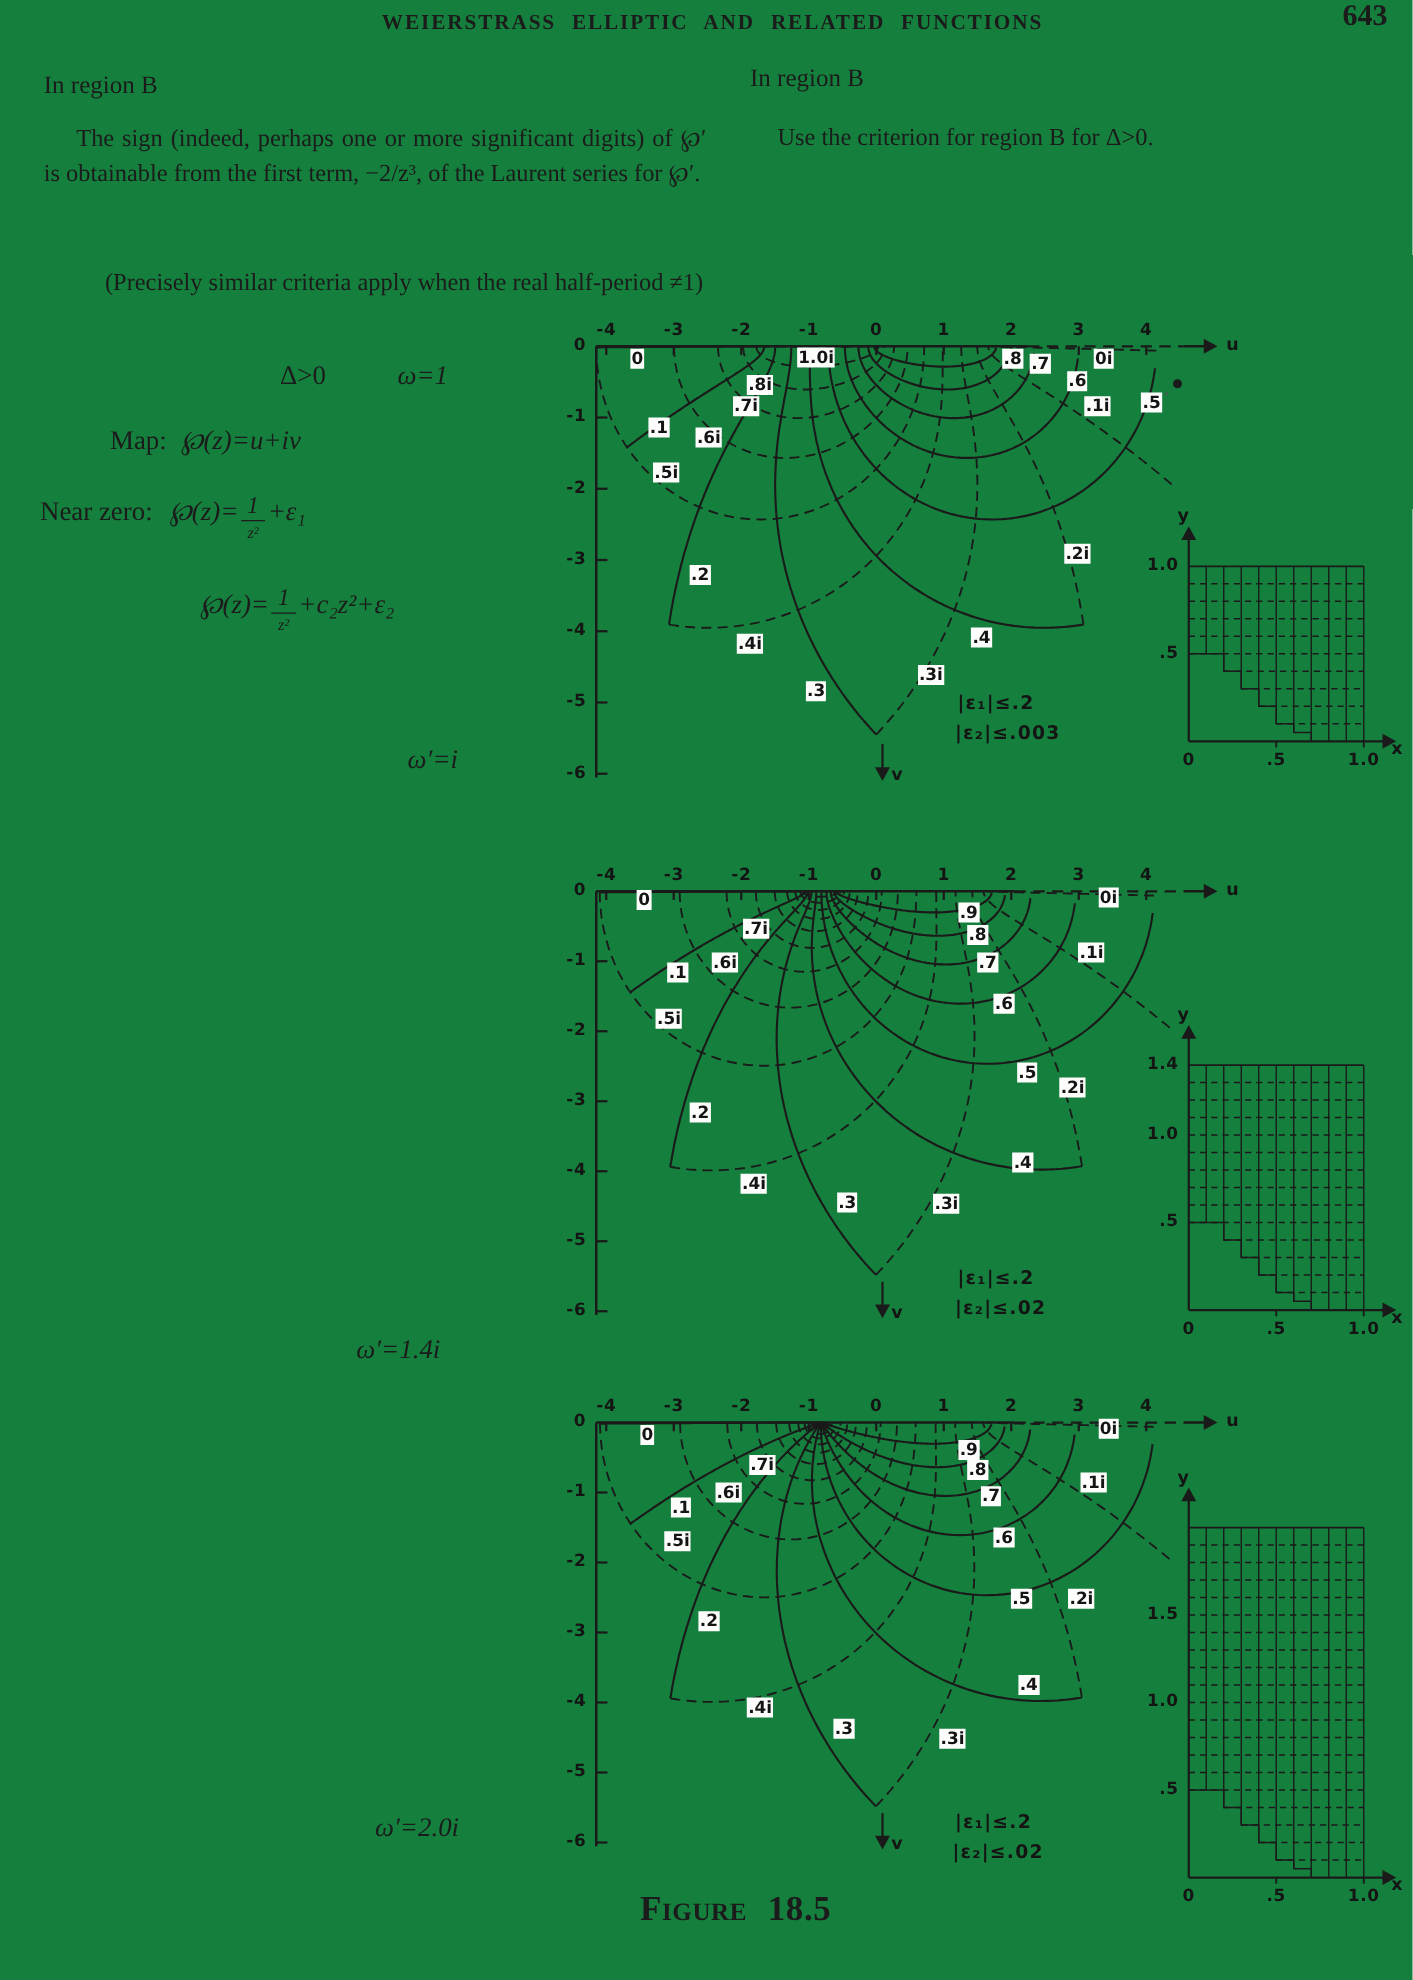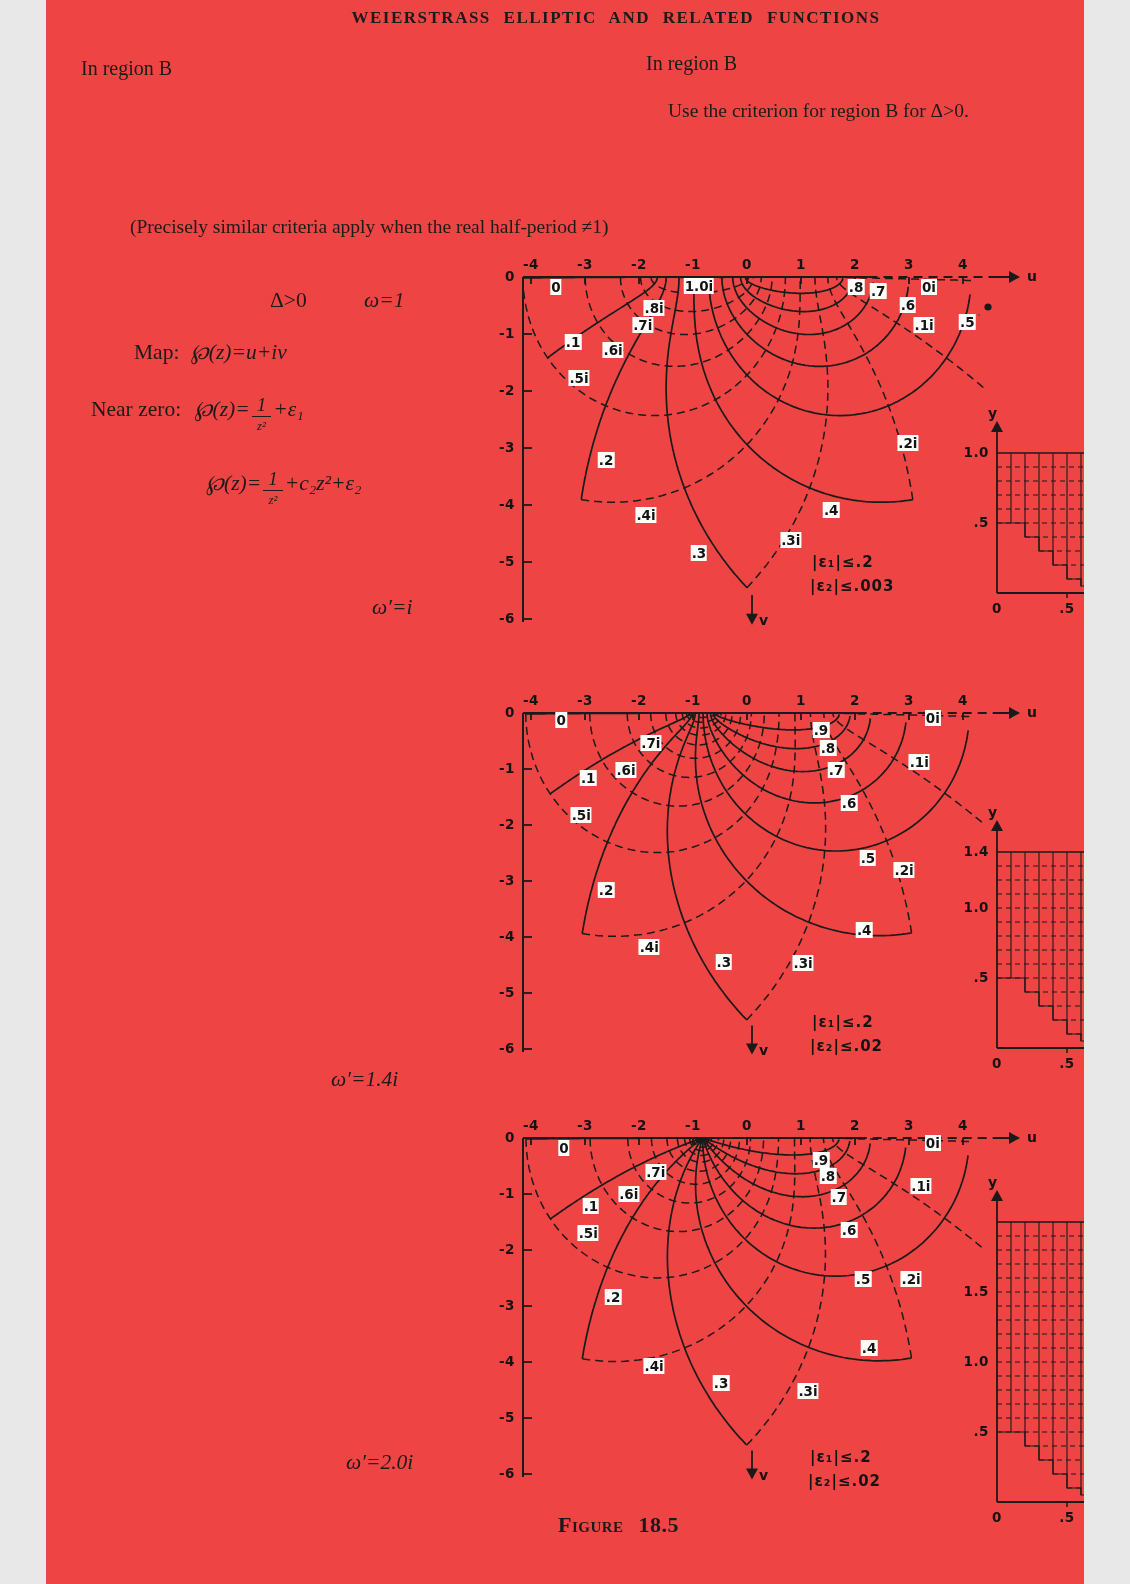--- a/index.html
+++ b/index.html
@@ -1,29 +1,29 @@
 <!DOCTYPE html>
 <html><head>
 <meta charset="utf-8">
 <style>
   html,body{margin:0;padding:0;background:#e8e8e8;}
-  .page{position:relative;width:1038px;height:1584px;background:#ef4444;color:#1b1b1b;
+  .page{position:relative;width:1130px;height:1584px;background:#15803d;color:#1b1b1b;
         font-family:"Liberation Serif","DejaVu Serif",serif;overflow:hidden;margin:0 auto;}
   .abs{position:absolute;}
   .hdr{font-weight:bold;font-size:17px;letter-spacing:1.5px;word-spacing:7px;text-align:center;}
   .pgnum{font-size:24px;font-weight:bold;}
   .h2{font-size:20px;}
   .body-text{font-size:19.5px;line-height:1.42;}
   .just{text-align:justify;}
   .math{font-size:21.5px;}
   .mi{font-style:italic;}
   .frac{display:inline-block;text-align:center;vertical-align:-14px;margin:0 2px;line-height:1;}
   .frac .num{display:block;border-bottom:1.7px solid #1b1b1b;padding:0 5px 2px;font-size:19px;}
   .frac .den{display:block;padding:2px 2px 0;font-size:13px;}
-  .caption{font-size:22px;font-weight:600;font-variant:small-caps;word-spacing:9px;letter-spacing:0.5px;}
+  .caption{font-size:28px;font-weight:600;font-variant:small-caps;word-spacing:9px;letter-spacing:0.5px;}
   .charttext{font-family:"DejaVu Sans","Liberation Sans",sans-serif;color:#141414;}
   .ticklabel{font-size:13.5px;font-weight:bold;letter-spacing:0.5px;}
   .curvelabel{font-size:13.5px;font-weight:bold;background:#fdfdfc;padding:0 1px;white-space:nowrap;}
   .axisletter{font-size:14px;font-weight:bold;}
   .epsline{font-size:15px;font-weight:bold;letter-spacing:1px;white-space:nowrap;}
   svg{position:absolute;left:0;top:0;}
 </style>
 </head>
 <body>
 
@@ -298,33 +298,34 @@
         <path d="M951 1432L979 1432L979 1446L993 1446L993 1460L1007 1460L1007 1474L1021 1474L1021 1488L1035 1488L1035 1495L1049 1495L1049 1502" fill="none" stroke="#1a1a1a" stroke-width="1.2"></path>
       </g>
     </svg>
 
   <div class="abs hdr" style="left:255px;top:8px;width:630px;">WEIERSTRASS ELLIPTIC AND RELATED FUNCTIONS</div>
   <div class="abs pgnum" style="left:1074px;top:0px;">643</div>
 
   <div class="abs h2" style="left:35px;top:57px;">In region B</div>
   <div class="abs h2" style="left:600px;top:52px;">In region B</div>
 
+  <div class="abs body-text just" style="left:35px;top:98px;width:530px;text-indent:26px;">The sign (indeed, perhaps one or more significant digits) of ℘′ is obtainable from the first term, −2/z³, of the Laurent series for ℘′.</div>
   <div class="abs body-text" style="left:600px;top:97px;width:520px;text-indent:22px;">Use the criterion for region B for Δ&gt;0.</div>
 
   <div class="abs body-text" style="left:84px;top:213px;">(Precisely similar criteria apply when the real half-period ≠1)</div>
 
   <span class="abs math" style="left:224px;top:288px;">Δ&gt;0</span>
   <span class="abs math mi" style="left:318px;top:288px;">ω=1</span>
 
   <div class="abs math" style="left:88px;top:336px;">
     <span>Map:</span>
     <span class="mi" style="margin-left:6px;">℘(z)=u+iv</span>
   </div>
 
-  <div class="abs math" style="left:45px;top:393px;">
+  <div class="abs math" style="left:32px;top:393px;">
     <span>Near zero:</span>
     <span class="mi" style="margin-left:8px;">℘(z)=</span><span class="frac"><span class="num mi">1</span><span class="den mi">z²</span></span><span class="mi">+ε₁</span>
   </div>
 
   <div class="abs math" style="left:160px;top:467px;">
     <span class="mi">℘(z)=</span><span class="frac"><span class="num mi">1</span><span class="den mi">z²</span></span><span class="mi">+c₂z²+ε₂</span>
   </div>
 
   <span class="abs math mi" style="left:326px;top:595px;">ω′=i</span>
   <span class="abs math mi" style="left:285px;top:1023px;margin-top:44px;">ω′=1.4i</span>

